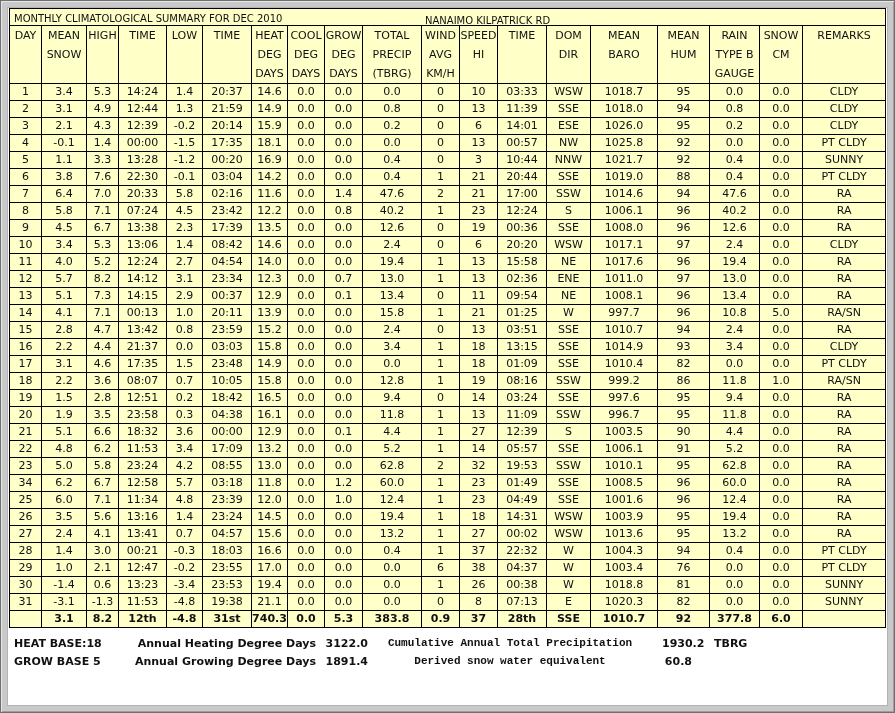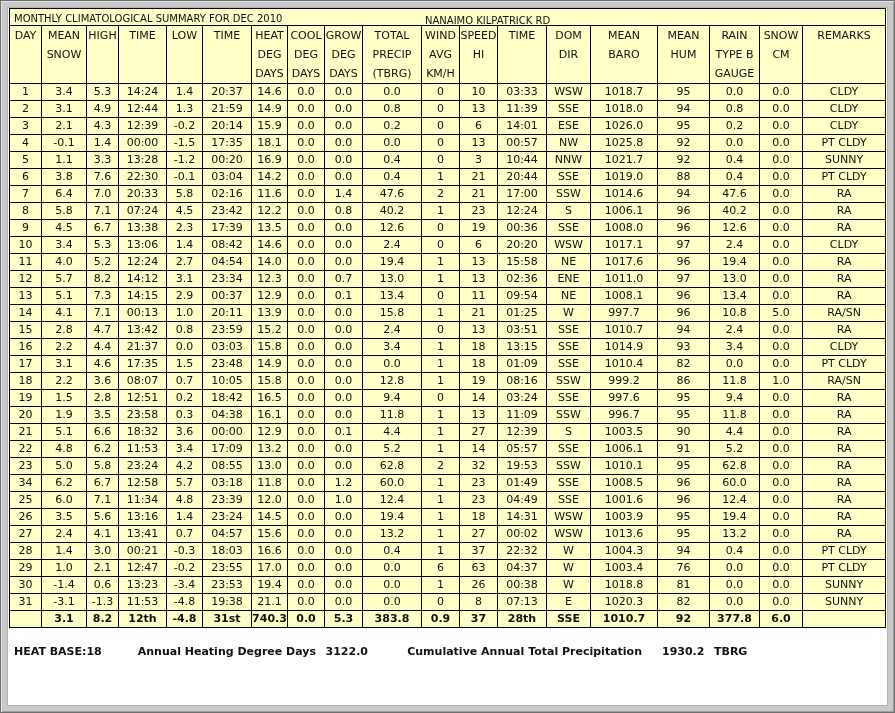--- a/index.html
+++ b/index.html
@@ -52,36 +52,36 @@
   tr.header-row td {
     height:57px;
     vertical-align:top;
     line-height:19px;
     font-size:11px;
     margin-top:32px;
   }
   tr.summary-row td { font-weight:bold; }
 
   .footer {
-    margin-top:14px;
+    margin-top:6px;
     font-weight:bold;
     font-size:11px;
     color:#111;
   }
   .frow {
     display:grid;
     grid-template-columns:112px 196px 62px 284px 52px auto;
     height:18px;
     align-items:center;
     white-space:nowrap;
   }
   .fc1 { padding-left:6px; text-align:left; }
   .fc2 { text-align:right; }
   .fc3 { text-align:right; padding-right:10px; }
-  .fc4 { text-align:right; padding-right:20px; }
+  .fc4 { text-align:center; padding-right:20px;font-family:Liberation Mono, monospace; }
   .fc5 { text-align:right; padding-right:22px; }
   .fc6 { text-align:left; padding-left:0; }
 </style>
 </head>
 <body>
 
 <div class="app">
   <div class="content">
 
     <table class="climate">
@@ -785,21 +785,21 @@
             <td>1.0</td>
             <td>2.1</td>
             <td>12:47</td>
             <td>-0.2</td>
             <td>23:55</td>
             <td>17.0</td>
             <td>0.0</td>
             <td>0.0</td>
             <td>0.0</td>
             <td>6</td>
-            <td>63</td>
+            <td>38</td>
             <td>04:37</td>
             <td>W</td>
             <td>1003.4</td>
             <td>76</td>
             <td>0.0</td>
             <td>0.0</td>
             <td>PT CLDY</td>
           </tr>
           <tr>
             <td>30</td>
@@ -869,16 +869,24 @@
 
     <div class="footer" id="footer">
         <div class="frow">
           <div class="fc1">HEAT BASE:18</div>
           <div class="fc2">Annual Heating Degree Days</div>
           <div class="fc3">3122.0</div>
           <div class="fc4">Cumulative Annual Total Precipitation</div>
           <div class="fc5">1930.2</div>
           <div class="fc6">TBRG</div>
         </div>
+        <div class="frow">
+          <div class="fc1">GROW BASE 5</div>
+          <div class="fc2">Annual Growing Degree Days</div>
+          <div class="fc3">1891.4</div>
+          <div class="fc4">Derived snow water equivalent</div>
+          <div class="fc5">60.8</div>
+          <div class="fc6"></div>
+        </div>
       </div>
 
   </div>
 </div>
 
 </body></html>

